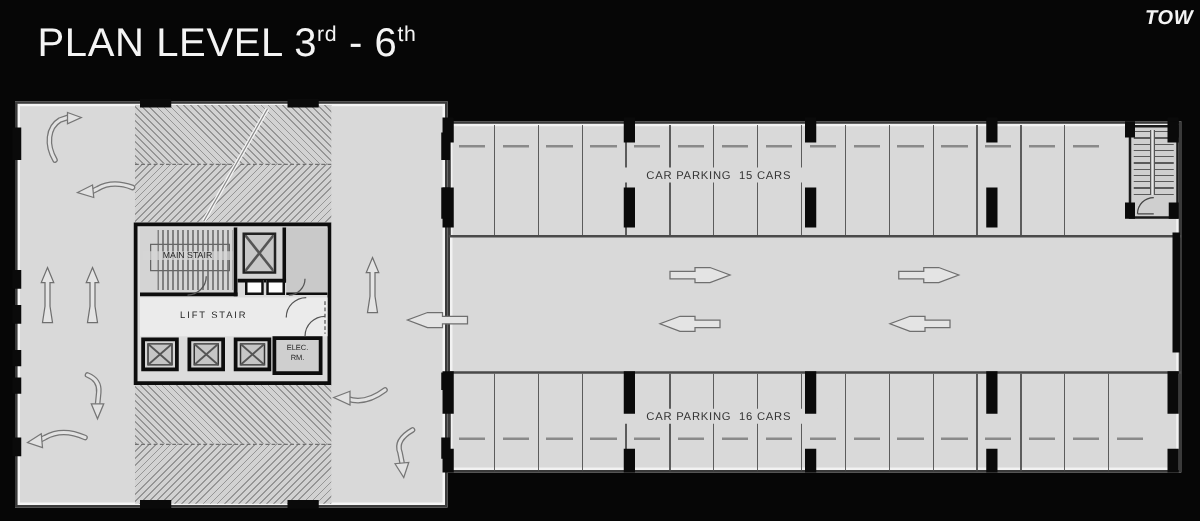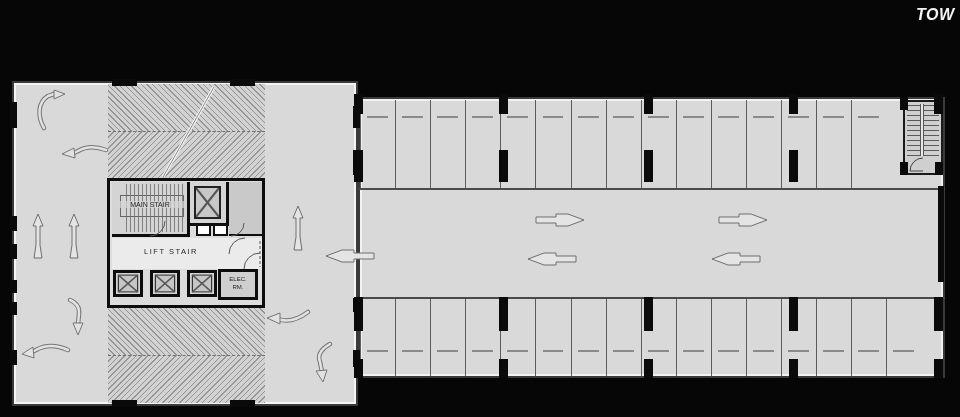--- a/index.html
+++ b/index.html
@@ -47,20 +47,21 @@
   .tube1 { fill:none; stroke:#767676; stroke-width:4.5; stroke-linecap:round; }
   .tube2 { fill:none; stroke:#e2e2e2; stroke-width:2.5; stroke-linecap:round; }
   .head  { fill:#e2e2e2; stroke:#767676; stroke-width:1; }
   .pen   { fill:#e4e4e4; stroke:#6f6f6f; stroke-width:1; }
 </style>
 </head>
 <body>
 
 <div id="stage">
 
+  <div class="title"><span>PLAN LEVEL 3</span><sup>rd</sup><span> - 6</span><sup>th</sup></div>
   <div class="corner">TOW</div>
 
   <div class="abs" id="wing"></div>
   <div class="abs" id="tower"></div>
 
   <div class="abs hatch h45" style="left:108px; top:84px;  width:157px; height:47px;"></div>
   <div class="abs hatch h135" style="left:108px; top:131px; width:157px; height:47px;"></div>
   <div class="abs dashline" style="left:108px; top:131px; width:157px;"></div>
   <div class="abs hatch h45" style="left:108px; top:308px; width:157px; height:47px;"></div>
   <div class="abs hatch h135" style="left:108px; top:355px; width:157px; height:48px;"></div>
@@ -122,24 +123,26 @@
       <path d="M121,55 A13,13 0 0 0 134,42" fill="none" stroke="#555" stroke-width="1"></path>
       <path d="M119,73 A16,16 0 0 1 135,57" fill="none" stroke="#555" stroke-width="1"></path>
       <path d="M134,88 A16,16 0 0 1 150,72" fill="none" stroke="#555" stroke-width="1"></path>
       <line x1="150" y1="60" x2="150" y2="86" stroke="#555" stroke-width="1" stroke-dasharray="3,2"></line>
     </svg>
   </div>
 
   <div class="abs stalls" style="left:360px; top:100px; width:526px; height:88px;"></div>
   <div class="abs wheel" style="left:360px; top:116px; width:526px;"></div>
   <div class="abs frontline" style="left:359px; top:188px; width:586px;"></div>
+  <div class="abs park-label" style="left:480px; top:134px; width:190px;">CAR PARKING  15 CARS</div>
 
   <div class="abs stalls16" style="left:360px; top:299px; width:561px; height:78px;"></div>
   <div class="abs wheel" style="left:360px; top:350px; width:561px;"></div>
   <div class="abs frontline" style="left:359px; top:297px; width:586px;"></div>
+  <div class="abs park-label" style="left:480px; top:327px; width:190px;">CAR PARKING  16 CARS</div>
 
   <div class="col" style="left:354px; top:94px;  height:20px;"></div>
   <div class="col" style="left:499px; top:94px;  height:20px;"></div>
   <div class="col" style="left:644px; top:94px;  height:20px;"></div>
   <div class="col" style="left:789px; top:94px;  height:20px;"></div>
   <div class="col" style="left:934px; top:94px;  height:20px;"></div>
   <div class="col" style="left:354px; top:150px; height:32px;"></div>
   <div class="col" style="left:499px; top:150px; height:32px;"></div>
   <div class="col" style="left:644px; top:150px; height:32px;"></div>
   <div class="col" style="left:789px; top:150px; height:32px;"></div>

